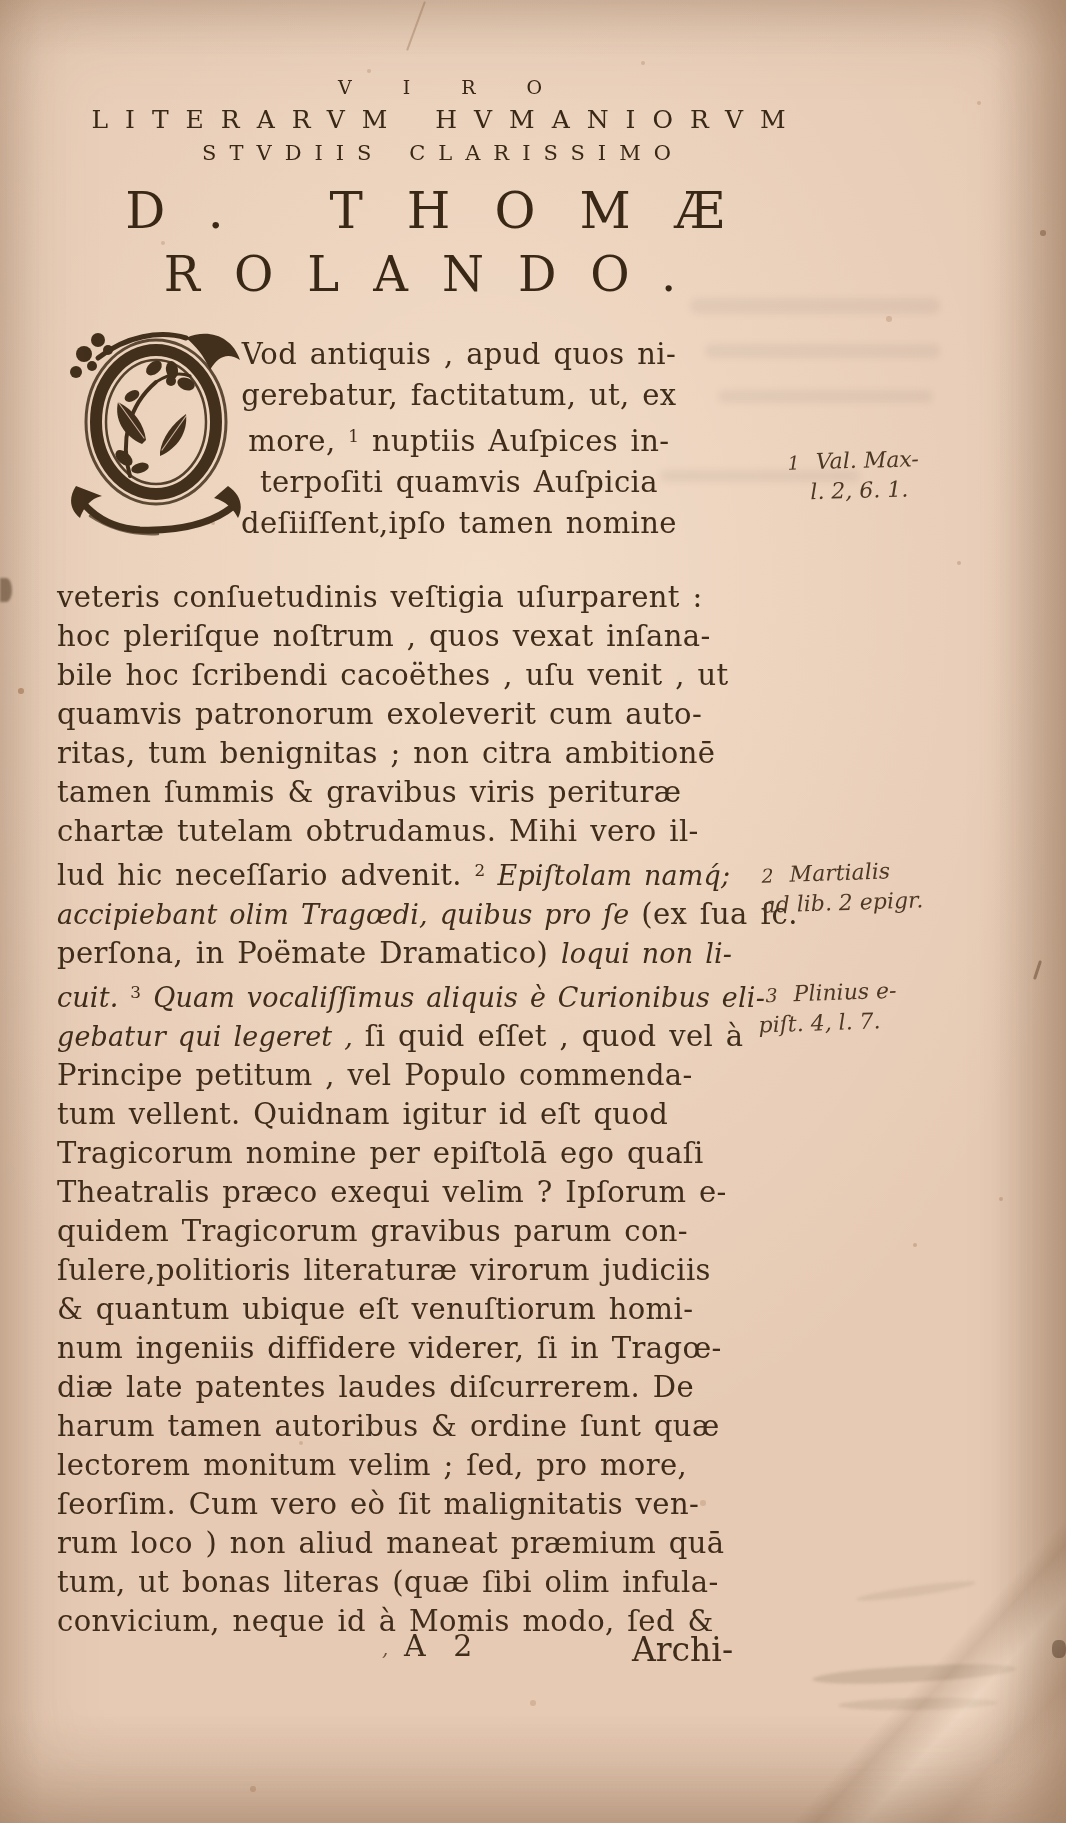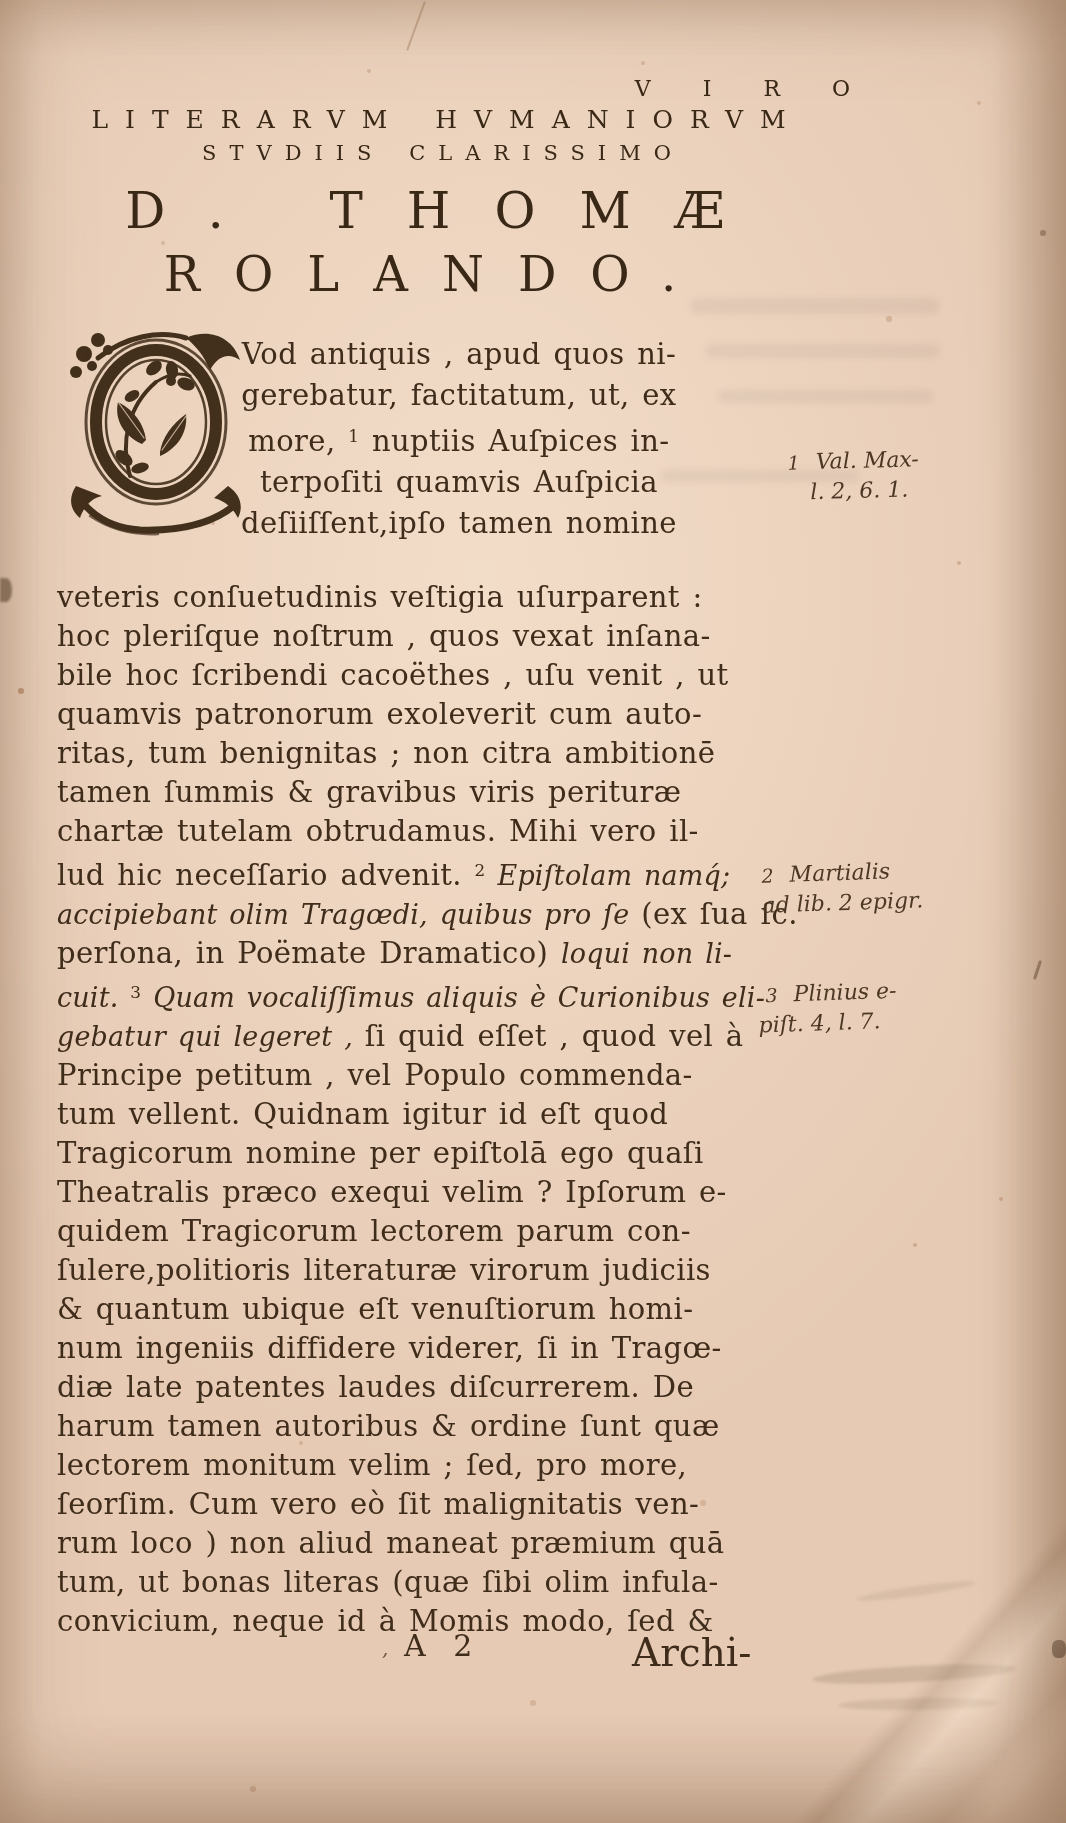--- a/index.html
+++ b/index.html
@@ -13,21 +13,21 @@
       linear-gradient(to bottom, rgba(120,85,58,.07), rgba(120,85,58,0) 3%, rgba(120,85,58,0) 94%, rgba(120,85,58,.13));
   }
   .page::after {
     content:""; position:absolute; inset:0; pointer-events:none;
     box-shadow: inset 0 0 95px rgba(125,90,60,.25), inset -28px 0 55px rgba(125,90,60,.20), inset 0 -40px 70px rgba(125,90,60,.15);
   }
   
   .hd { position:absolute; text-align:center; white-space:nowrap; color:#3a2817; }
   .hd-top  { left:10px;  width:840px; }
   .hd-name { left:0;     width:806px; }
-  .hd-1 { top:76px;  font-size:22px; letter-spacing:20px; word-spacing:5px;  padding-left:20px;text-align:right; }
+  .hd-1 { top:76px;  font-size:19px; letter-spacing:20px; word-spacing:5px;  padding-left:20px; }
   .hd-2 { top:97px;  font-size:25px; letter-spacing:17px; word-spacing:6px;  padding-left:17px; font-weight:bold; font-weight:normal;margin-top:8px; }
   .hd-3 { top:141px; font-size:21px; letter-spacing:13px; word-spacing:5px;  padding-left:13px; }
   .hd-4 { top:182px; font-size:50px; letter-spacing:44px; word-spacing:2px;  padding-left:44px; }
   .hd-5 { top:246px; font-size:48px; letter-spacing:34px; padding-left:34px; }
   
   .dropcap { position:absolute; left:68px; top:326px; width:178px; height:220px; }
   
   .col-indent { position:absolute; left:241px; top:334px;text-align:center; }
   .col-indent .line { line-height:41px; }
   .col-full   { position:absolute; left:57px;  top:578px; }
@@ -41,21 +41,21 @@
   .note-num { font-size:19px; margin-right:16px; }
   .note-1 { left:788px; top:446px; transform:rotate(-1.5deg); }
   .note-1 .note-line2 { margin-left:22px; }
   .note-2 { left:762px; top:858px; transform:rotate(-2deg); }
   .note-2 .note-line2 { margin-left:0px; }
   .note-3 { left:766px; top:978px; transform:rotate(-2deg); }
   .note-3 .note-line2 { margin-left:-8px; }
   
   .footer-mark { position:absolute; left:382px; top:1636px; font-size:20px; color:#6a5138; font-style:italic; }
   .signature   { position:absolute; left:404px; top:1628px; font-size:30px; word-spacing:18px; }
-  .catchword   { position:absolute; left:632px; top:1630px; font-size:39px; }
+  .catchword   { position:absolute; left:632px; top:1630px; font-size:33px; }
   
   .artifact { position:absolute; pointer-events:none; }
   .specks { left:0; top:0; width:2px; height:2px; border-radius:50%;
     box-shadow:
       20px 690px 0 2px rgba(146,92,52,.45),
       212px 522px 0 1px rgba(150,100,60,.30),
       888px 318px 0 2px rgba(150,100,60,.25),
       958px 562px 0 1px rgba(150,100,60,.30),
       82px 1082px 0 1px rgba(150,100,60,.28),
       300px 1442px 0 1px rgba(150,100,60,.26),
@@ -163,21 +163,21 @@
       <div class="line"><span class="seg-r">chartæ tutelam obtrudamus. Mihi vero il-</span></div>
       <div class="line"><span class="seg-r">lud hic neceſſario advenit. </span><span class="seg-sup">2</span><span class="seg-i"> Epiſtolam namq́;</span></div>
       <div class="line"><span class="seg-i">accipiebant olim Tragœdi, quibus pro ſe </span><span class="seg-r">(ex ſua ſc.</span></div>
       <div class="line"><span class="seg-r">perſona, in Poëmate Dramatico) </span><span class="seg-i">loqui non li-</span></div>
       <div class="line"><span class="seg-i">cuit. </span><span class="seg-sup">3</span><span class="seg-i"> Quam vocaliſſimus aliquis è Curionibus eli-</span></div>
       <div class="line"><span class="seg-i">gebatur qui legeret , </span><span class="seg-r">ſi quid eſſet , quod vel à</span></div>
       <div class="line"><span class="seg-r">Principe petitum , vel Populo commenda-</span></div>
       <div class="line"><span class="seg-r">tum vellent. Quidnam igitur id eſt quod</span></div>
       <div class="line"><span class="seg-r">Tragicorum nomine per epiſtolā ego quaſi</span></div>
       <div class="line"><span class="seg-r">Theatralis præco exequi velim ? Ipſorum e-</span></div>
-      <div class="line"><span class="seg-r">quidem Tragicorum lectorem parum con-</span></div>
+      <div class="line"><span class="seg-r">quidem Tragicorum gravibus parum con-</span></div>
       <div class="line"><span class="seg-r">ſulere,politioris literaturæ virorum judiciis</span></div>
       <div class="line"><span class="seg-r">&amp; quantum ubique eſt venuſtiorum homi-</span></div>
       <div class="line"><span class="seg-r">num ingeniis diffidere viderer, ſi in Tragœ-</span></div>
       <div class="line"><span class="seg-r">diæ late patentes laudes diſcurrerem. De</span></div>
       <div class="line"><span class="seg-r">harum tamen autoribus &amp; ordine ſunt quæ</span></div>
       <div class="line"><span class="seg-r">lectorem monitum velim ; ſed, pro more,</span></div>
       <div class="line"><span class="seg-r">ſeorſim. Cum vero eò ſit malignitatis ven-</span></div>
       <div class="line"><span class="seg-r">rum loco ) non aliud maneat præmium quā</span></div>
       <div class="line"><span class="seg-r">tum, ut bonas literas (quæ ſibi olim infula-</span></div>
       <div class="line"><span class="seg-r">convicium, neque id à Momis modo, ſed &amp;</span></div>

